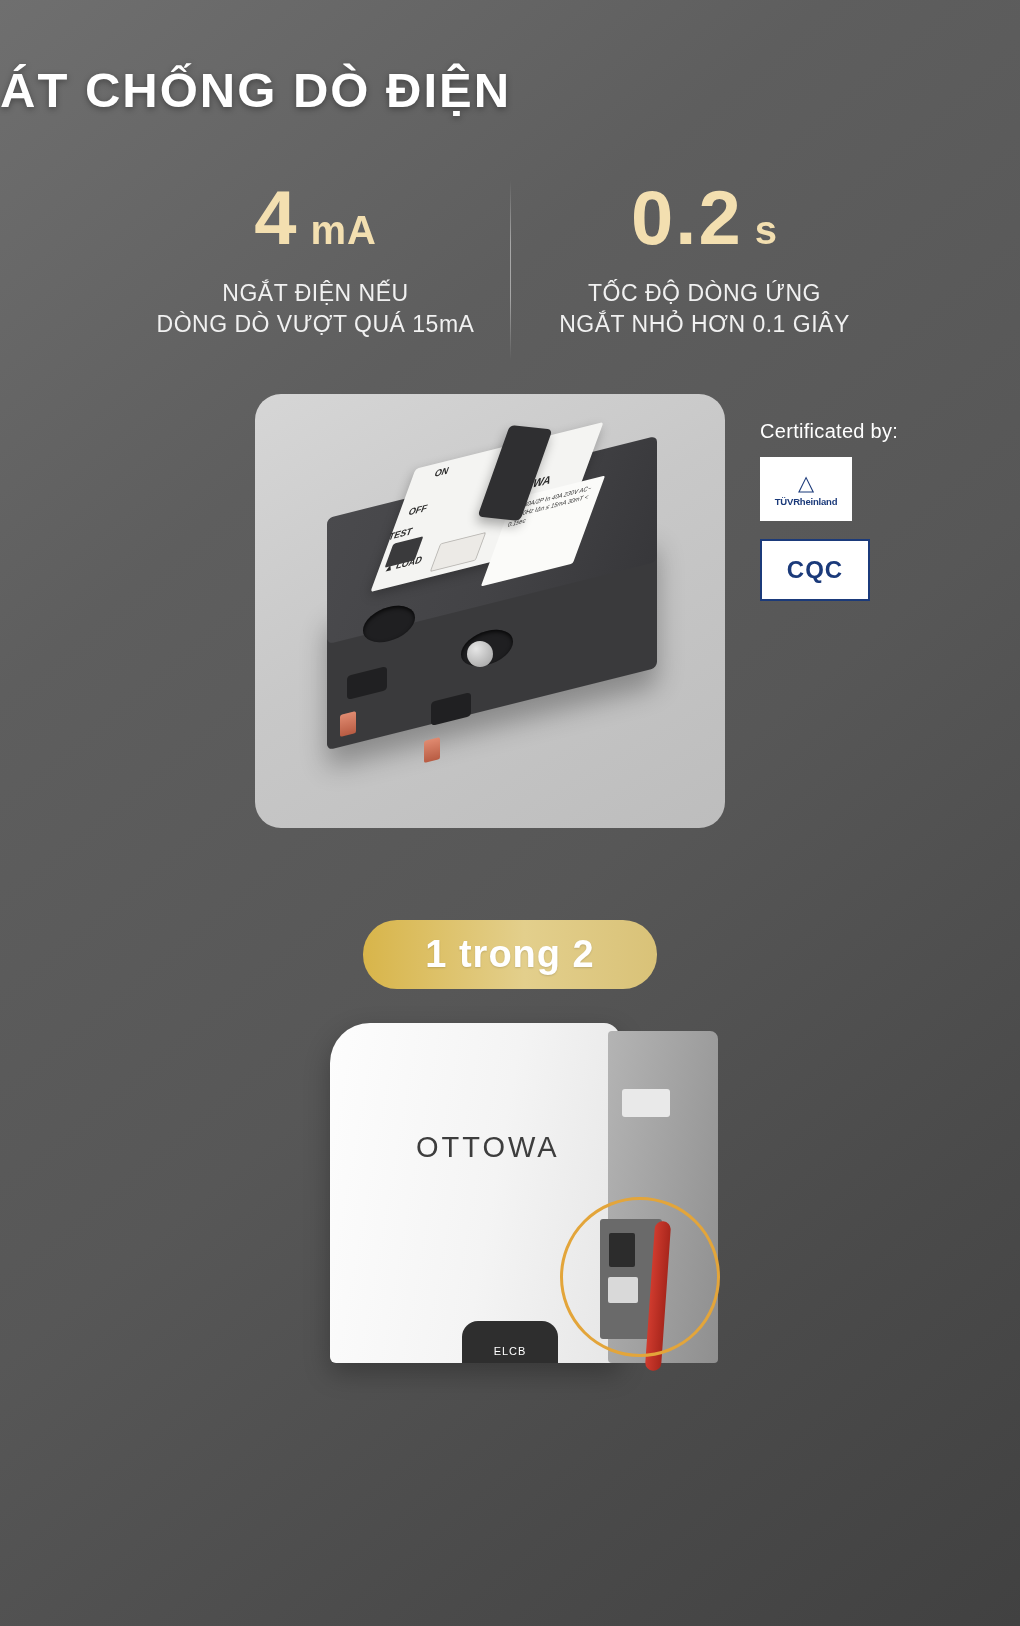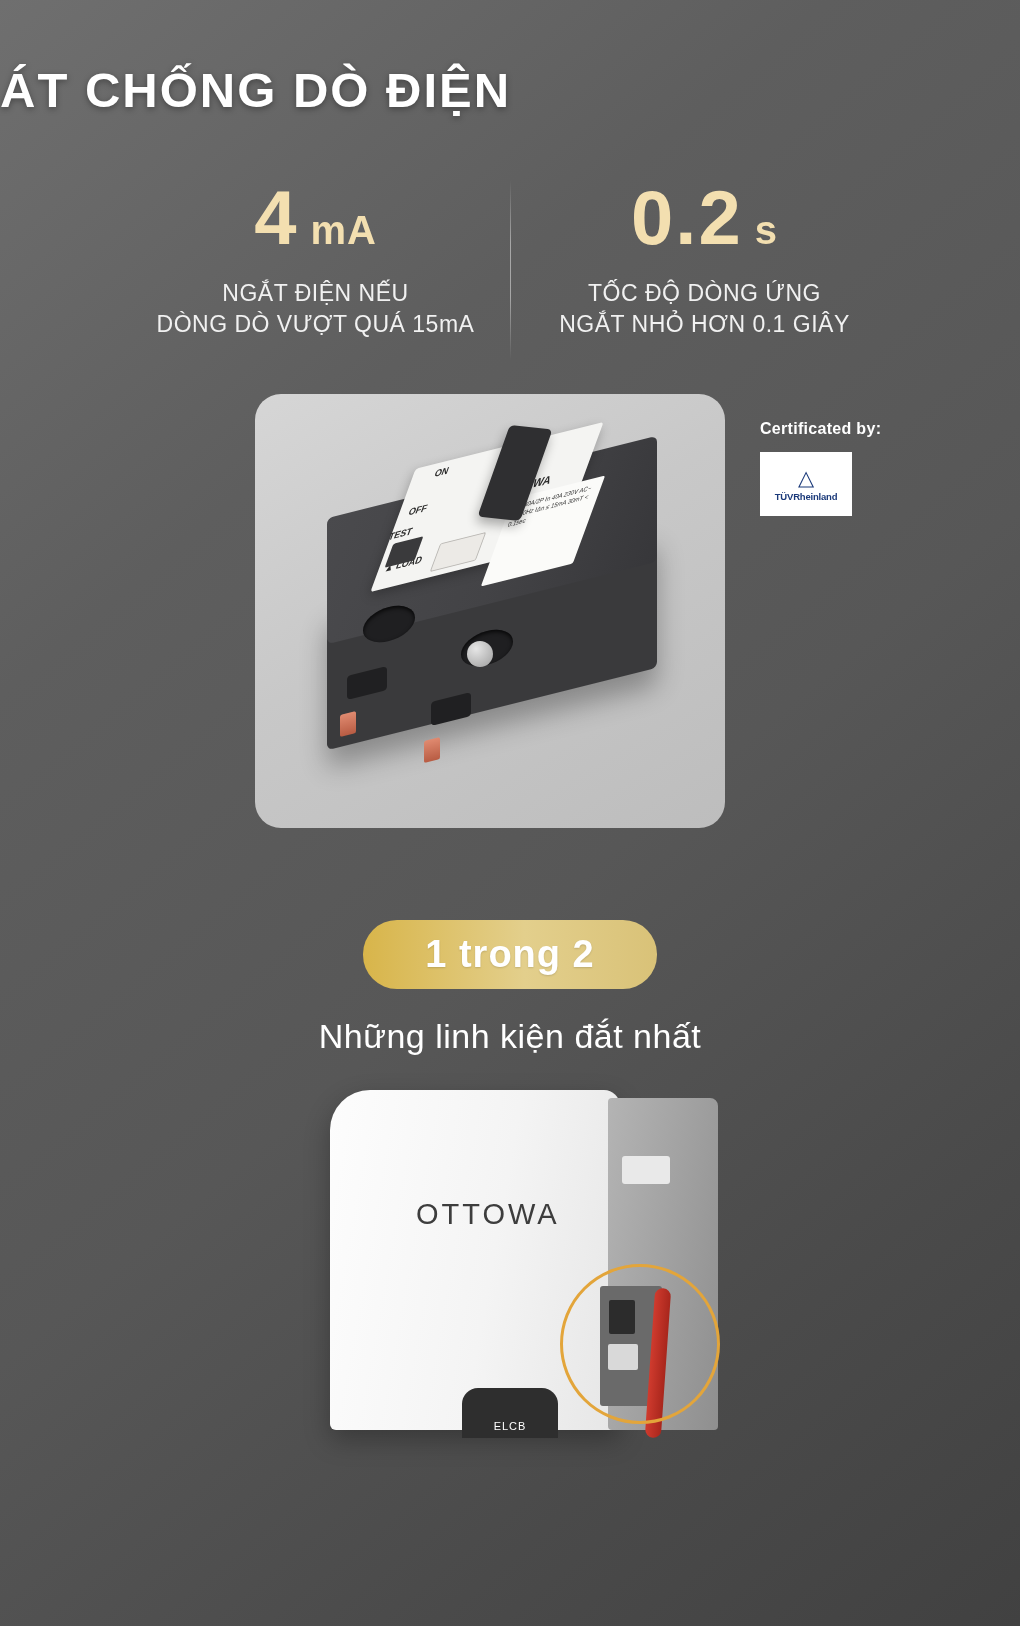--- a/index.html
+++ b/index.html
@@ -163,25 +163,24 @@
     transform: skewY(-14deg) skewX(-22deg);
   }
 
   .cert-block {
     position: absolute;
     left: 760px;
     top: 26px;
     width: 230px;
   }
   .cert-title {
-    font-size: 16px;
+    font-size: 20px;
     color: #ffffff;
     margin-bottom: 14px;
     letter-spacing: .3px;
-    font-weight: bold;
   }
   .cert-badge {
     background: #ffffff;
     width: 92px;
     height: 64px;
     margin-bottom: 18px;
     display: flex;
     flex-direction: column;
     align-items: center;
     justify-content: center;
@@ -290,21 +289,21 @@
     width: 160px;
     height: 160px;
     border: 3px solid #e3a53a;
     border-radius: 50%;
   }
   .elcb-tag {
     position: absolute;
     left: 462px;
     top: 298px;
     width: 96px;
-    height: 50px;
+    height: 42px;
     background: #2e2e2e;
     border-radius: 16px 16px 0 0;
     color: #fff;
     font-size: 11px;
     display: flex;
     align-items: flex-end;
     justify-content: center;
     padding-bottom: 6px;
     letter-spacing: 1px;
   }
@@ -372,27 +371,29 @@
   </div>
 
   <div class="cert-block">
     <div class="cert-title">Certificated by:</div>
 
     <div class="cert-badge">
       <div class="tuv-mark">△</div>
       <div class="tuv-text">TÜVRheinland</div>
     </div>
 
+    <div class="cqc-badge">
+      <div class="cqc-text">CQC</div>
+    </div>
   </div>
 
 </div>
 
 <div class="highlight-wrap">
   <div class="pill">1 trong 2</div>
-  <div class="subtitle">Những linh kiện đắt nhất</div>
 </div>
 
 <div class="heater-area">
   <div class="heater">
     <div class="heater-brand">OTTOWA</div>
   </div>
   <div class="heater-side"></div>
   <div class="heater-panel"></div>
   <div class="inner-elcb">
     <div class="sw"></div>

